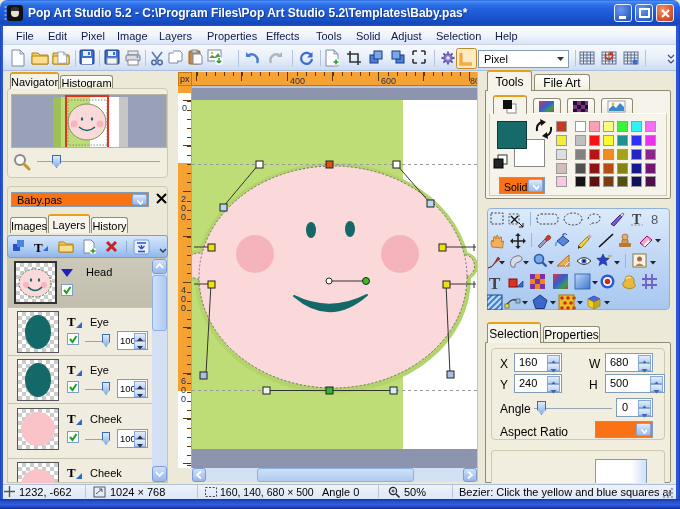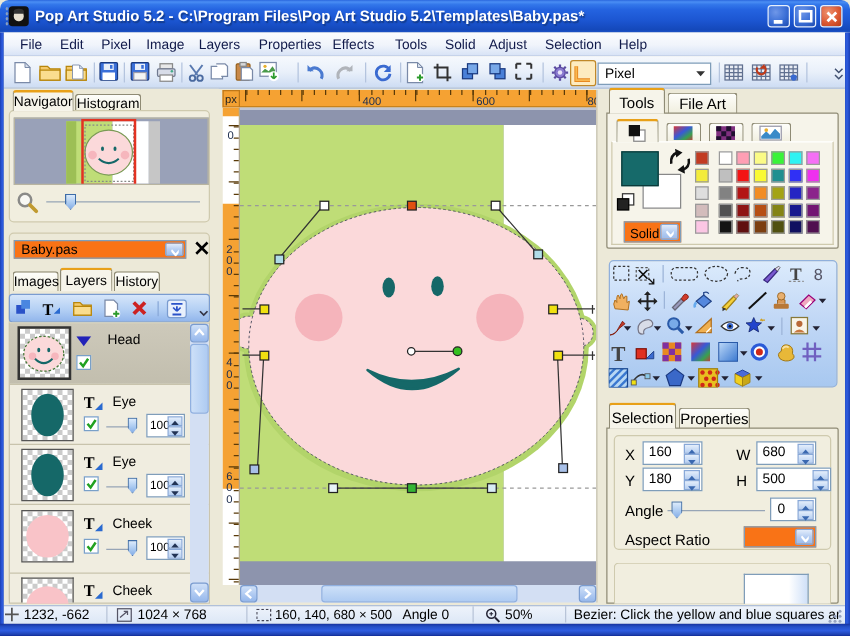--- a/index.html
+++ b/index.html
@@ -816,21 +816,21 @@
     <span style="position:absolute;left:4px;top:2px">680</span>
  <div class="spinb" style="top:1px;width:13px"><svg width="11" height="7">
         <path d="M2.5 5 l3 -3.5 l3 3.5z" fill="#3a68b0"></path>
       </svg></div>
  <div class="spinb" style="top:9px;width:13px;height:8px"><svg width="11" height="7">
         <path d="M2.5 2 l3 3.5 l3 -3.5z" fill="#3a68b0"></path>
       </svg></div>
   </div>
 <div class="a lbl" style="left:500px;top:378px;font-size:12px">Y</div>
 <div class="a spin" style="left:514px;top:374px;width:48px;height:19px">
-    <span style="position:absolute;left:4px;top:2px">180</span>
+    <span style="position:absolute;left:4px;top:2px">240</span>
  <div class="spinb" style="top:1px;width:13px"><svg width="11" height="7">
         <path d="M2.5 5 l3 -3.5 l3 3.5z" fill="#3a68b0"></path>
       </svg></div>
  <div class="spinb" style="top:9px;width:13px;height:8px"><svg width="11" height="7">
         <path d="M2.5 2 l3 3.5 l3 -3.5z" fill="#3a68b0"></path>
       </svg></div>
   </div>
 <div class="a lbl" style="left:589px;top:378px;font-size:12px">H</div>
 <div class="a spin" style="left:605px;top:374px;width:60px;height:19px">
     <span style="position:absolute;left:4px;top:2px">500</span>

